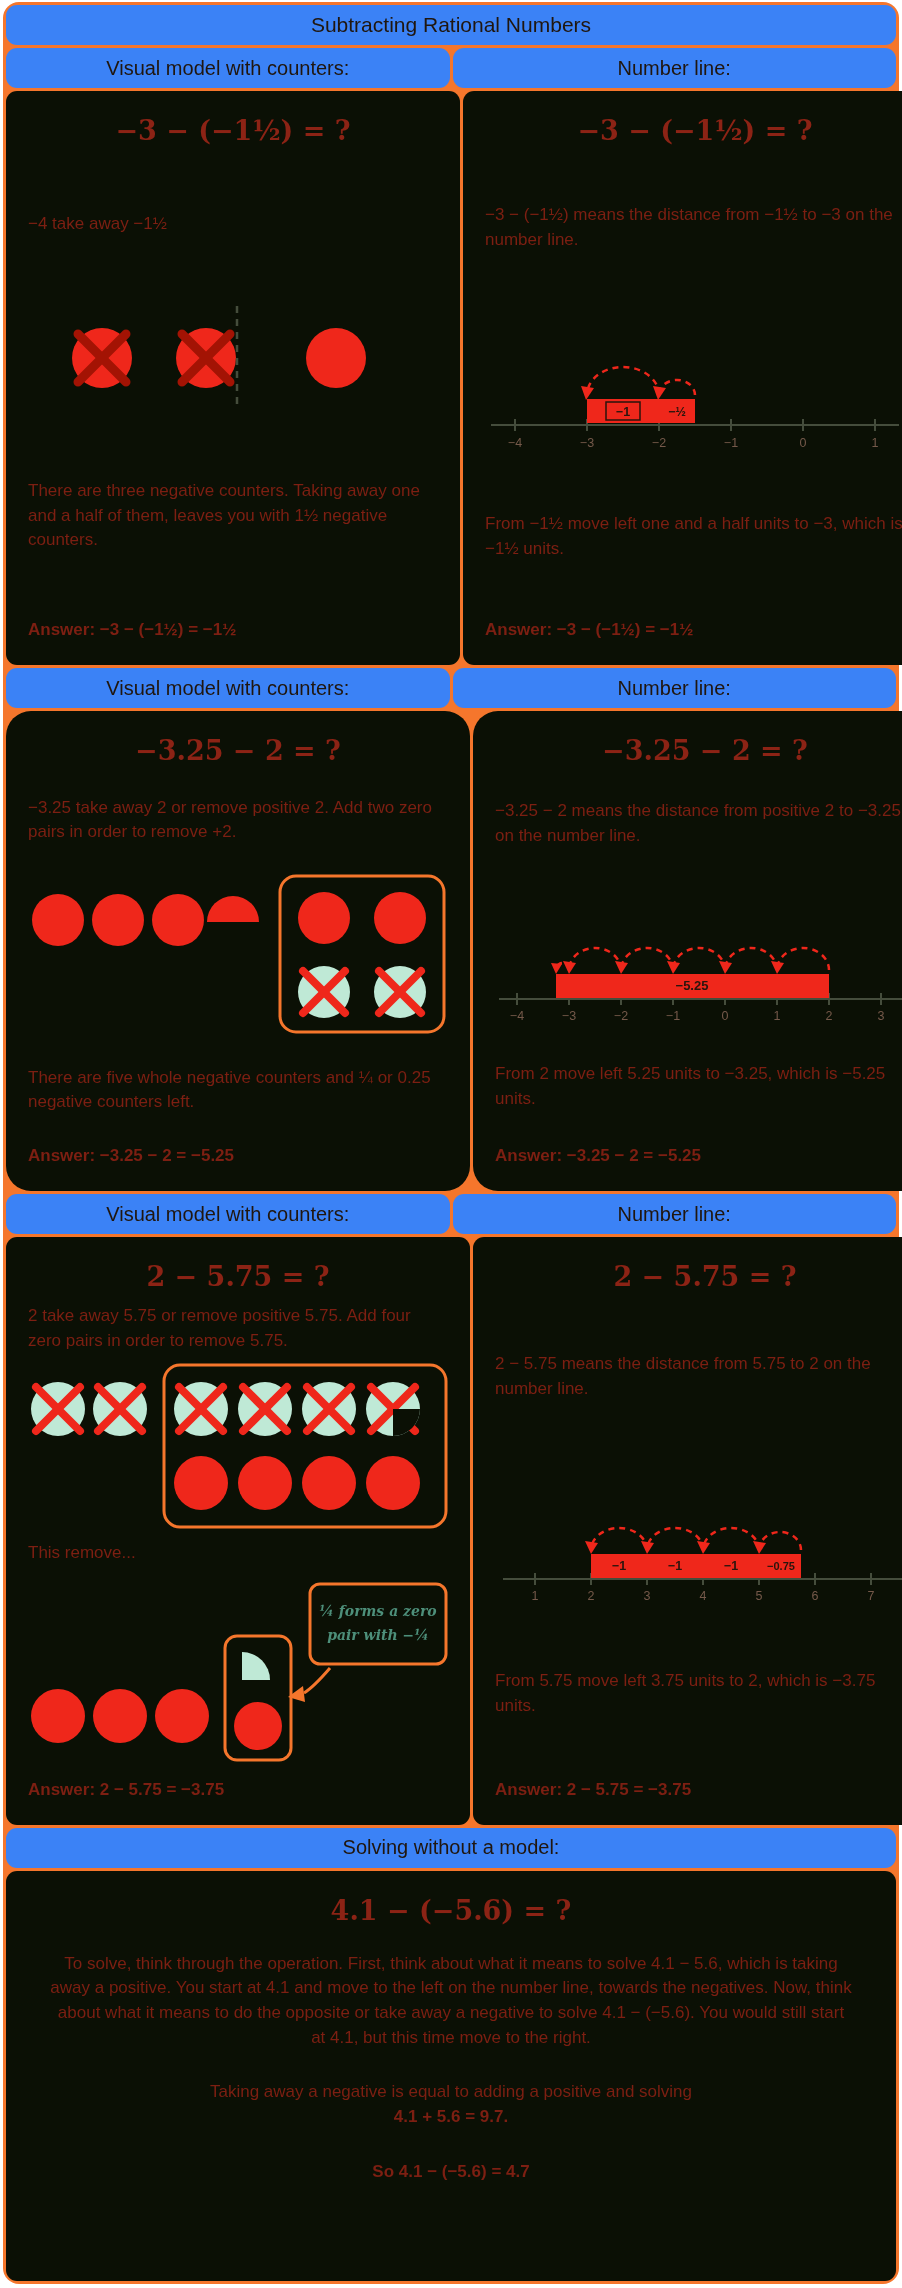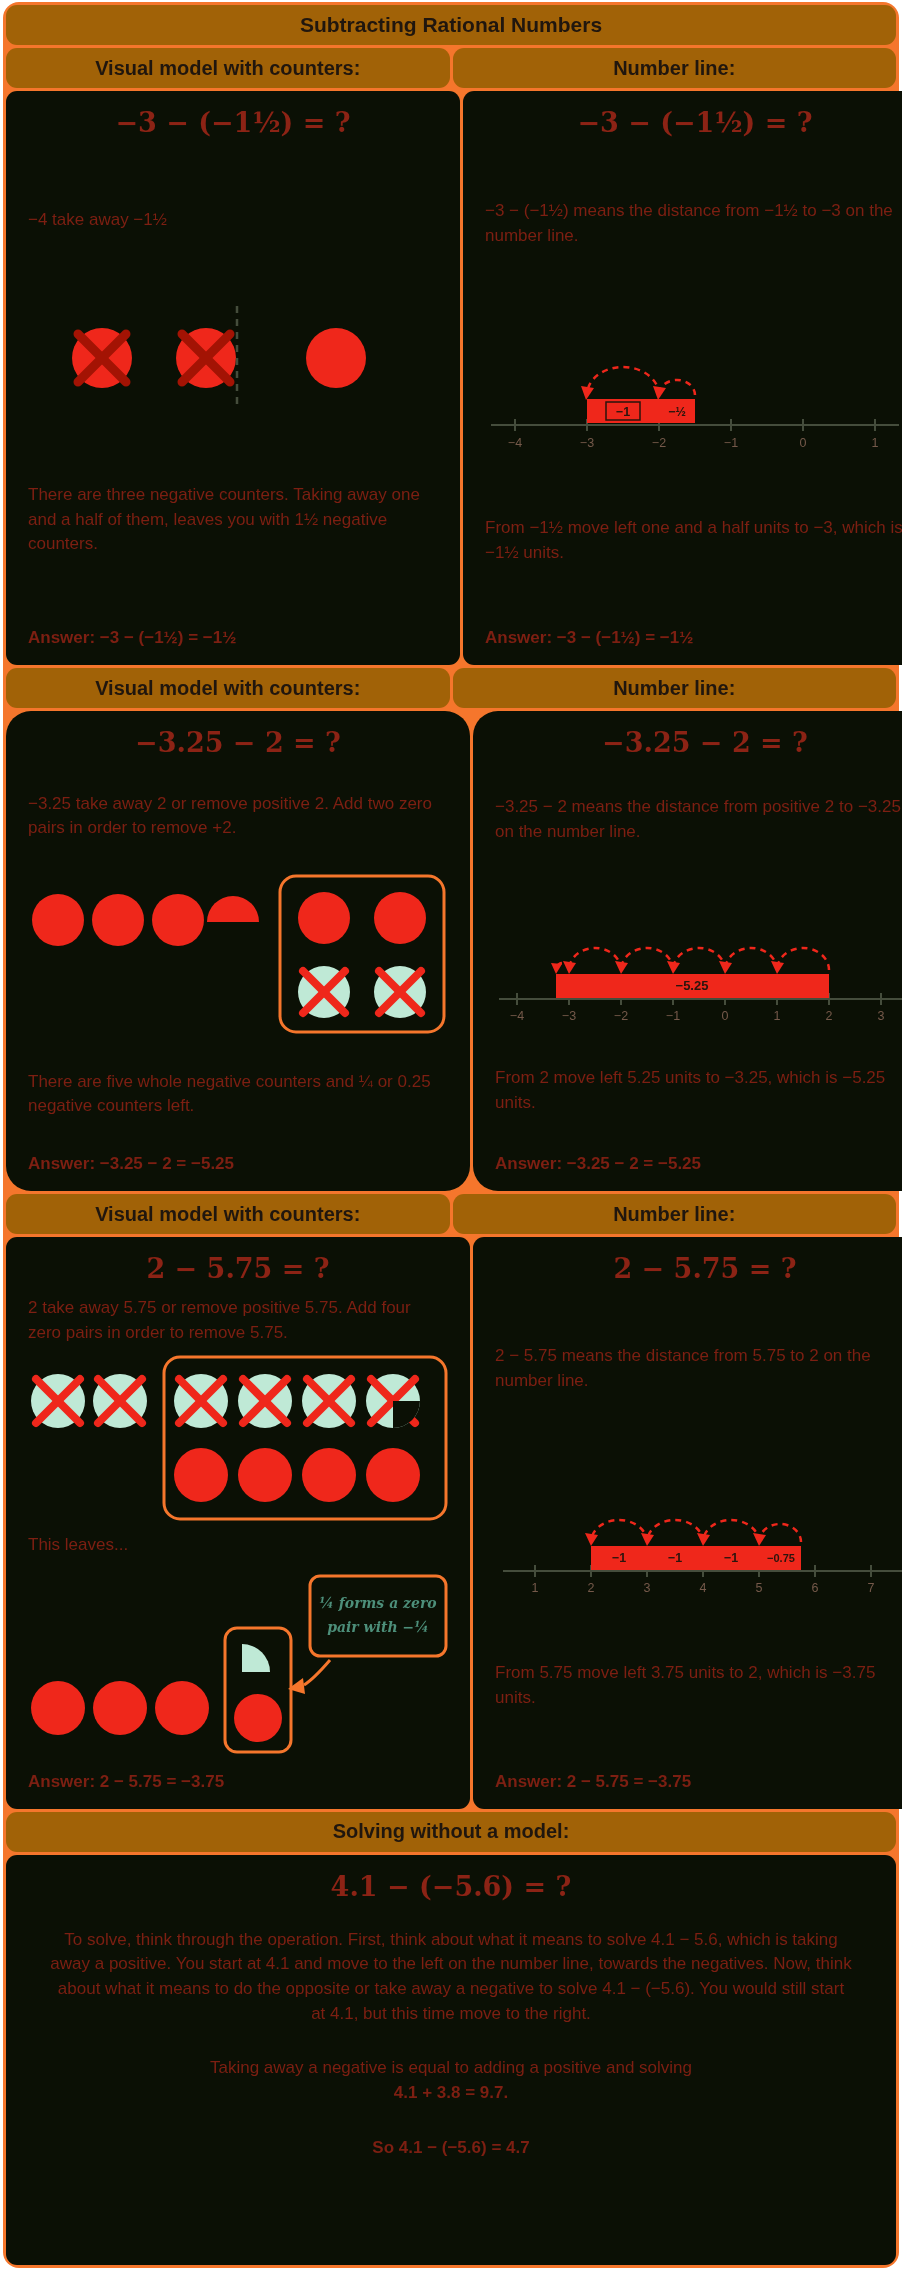--- a/index.html
+++ b/index.html
@@ -2,28 +2,28 @@
 <html><head>
 <meta charset="utf-8">
 <style>
   html,body{margin:0;padding:0;background:#ffffff;}
   .doc{
     width:896px;margin:2px auto;background:#f5762c;padding:3px;
     display:flex;flex-direction:column;gap:3px;border-radius:16px;
     font-family:"Liberation Sans",sans-serif;box-sizing:border-box;
   }
   .bar{
-    background:#a16207;border-radius:11px;display:flex;align-items:center;justify-content:center;
-    min-height:40px;color:#20160e;font-weight:bold;
+    background:#3b82f6;border-radius:11px;display:flex;align-items:center;justify-content:center;
+    min-height:40px;color:#20160e;font-weight:normal;
   }
   .title{font-size:21px;}
   .subhead{font-size:20px;}
   .pair{display:grid;grid-template-columns:1fr 1fr;gap:3px;}
   .cell{
-    background:#0b1005;border-radius:11px;padding:8px 22px;box-sizing:border-box;
+    background:#0b1005;border-radius:11px;padding:16px 22px;box-sizing:border-box;
     display:flex;flex-direction:column;justify-content:space-between;
     color:#7d1f12;font-size:17px;line-height:1.45;
   }
   .h1 .cell{min-height:574px;}
   .h2 .cell{min-height:480px;border-radius:25px;}
   .h3 .cell{min-height:568px;}
   .hb{min-height:410px;}
   .eq{
     text-align:center;font-family:"DejaVu Serif",serif;font-weight:bold;
     font-size:27px;color:#8c2315;margin:4px 0 2px 0;
@@ -253,21 +253,21 @@
             <line x1="343" y1="24" x2="387" y2="68"></line>
               <line x1="387" y1="24" x2="343" y2="68"></line>
           </g>
           <path d="M365,46 L392,46 A27,27 0 0 1 365,73 Z" fill="#0b1005"></path>
         </g>
         <circle cx="173" cy="120" r="27" fill="#ef271b"></circle>
         <circle cx="237" cy="120" r="27" fill="#ef271b"></circle>
         <circle cx="301" cy="120" r="27" fill="#ef271b"></circle>
         <circle cx="365" cy="120" r="27" fill="#ef271b"></circle>
       </svg>
-      <p class="txt">This leaves...</p>
+      <p class="txt">This remove...</p>
       <svg class="fig" width="420" height="192" viewBox="0 0 420 192">
         <circle cx="30" cy="140" r="27" fill="#ef271b"></circle>
         <circle cx="92" cy="140" r="27" fill="#ef271b"></circle>
         <circle cx="154" cy="140" r="27" fill="#ef271b"></circle>
         <rect x="197" y="60" width="66" height="124" rx="12" fill="none" stroke="#f5762c" stroke-width="3"></rect>
         <path d="M214,104 L214,76 A28,28 0 0 1 242,104 Z" fill="#bfe9d6"></path>
         <circle cx="230" cy="150" r="24" fill="#ef271b"></circle>
         <rect x="282" y="8" width="136" height="80" rx="10" fill="none" stroke="#f5762c" stroke-width="3"></rect>
         <text class="callout-txt" x="350" y="40">¼ forms a zero</text>
         <text class="callout-txt" x="350" y="64">pair with −¼</text>
@@ -321,18 +321,18 @@
     </div>
   </div>
 
   <div class="bar subhead">Solving without a model:</div>
 
   <div class="cell hb bottom-cell">
     <div class="eq">4.1 − (−5.6) = ?</div>
     <p class="txt">To solve, think through the operation. First, think about what it means to solve 4.1 − 5.6, which is taking away a positive. You start at 4.1 and move to the left on the number line, towards the negatives. Now, think about what it means to do the opposite or take away a negative to solve 4.1 − (−5.6). You would still start at 4.1, but this time move to the right.</p>
     <p class="txt">
       <span>Taking away a negative is equal to adding a positive and solving</span><br>
-      <span class="boldline">4.1 + 3.8 = 9.7.</span>
+      <span class="boldline">4.1 + 5.6 = 9.7.</span>
     </p>
     <p class="txt boldline">So 4.1 − (−5.6) = 4.7</p>
   </div>
 
 </div>
 
 </body></html>

